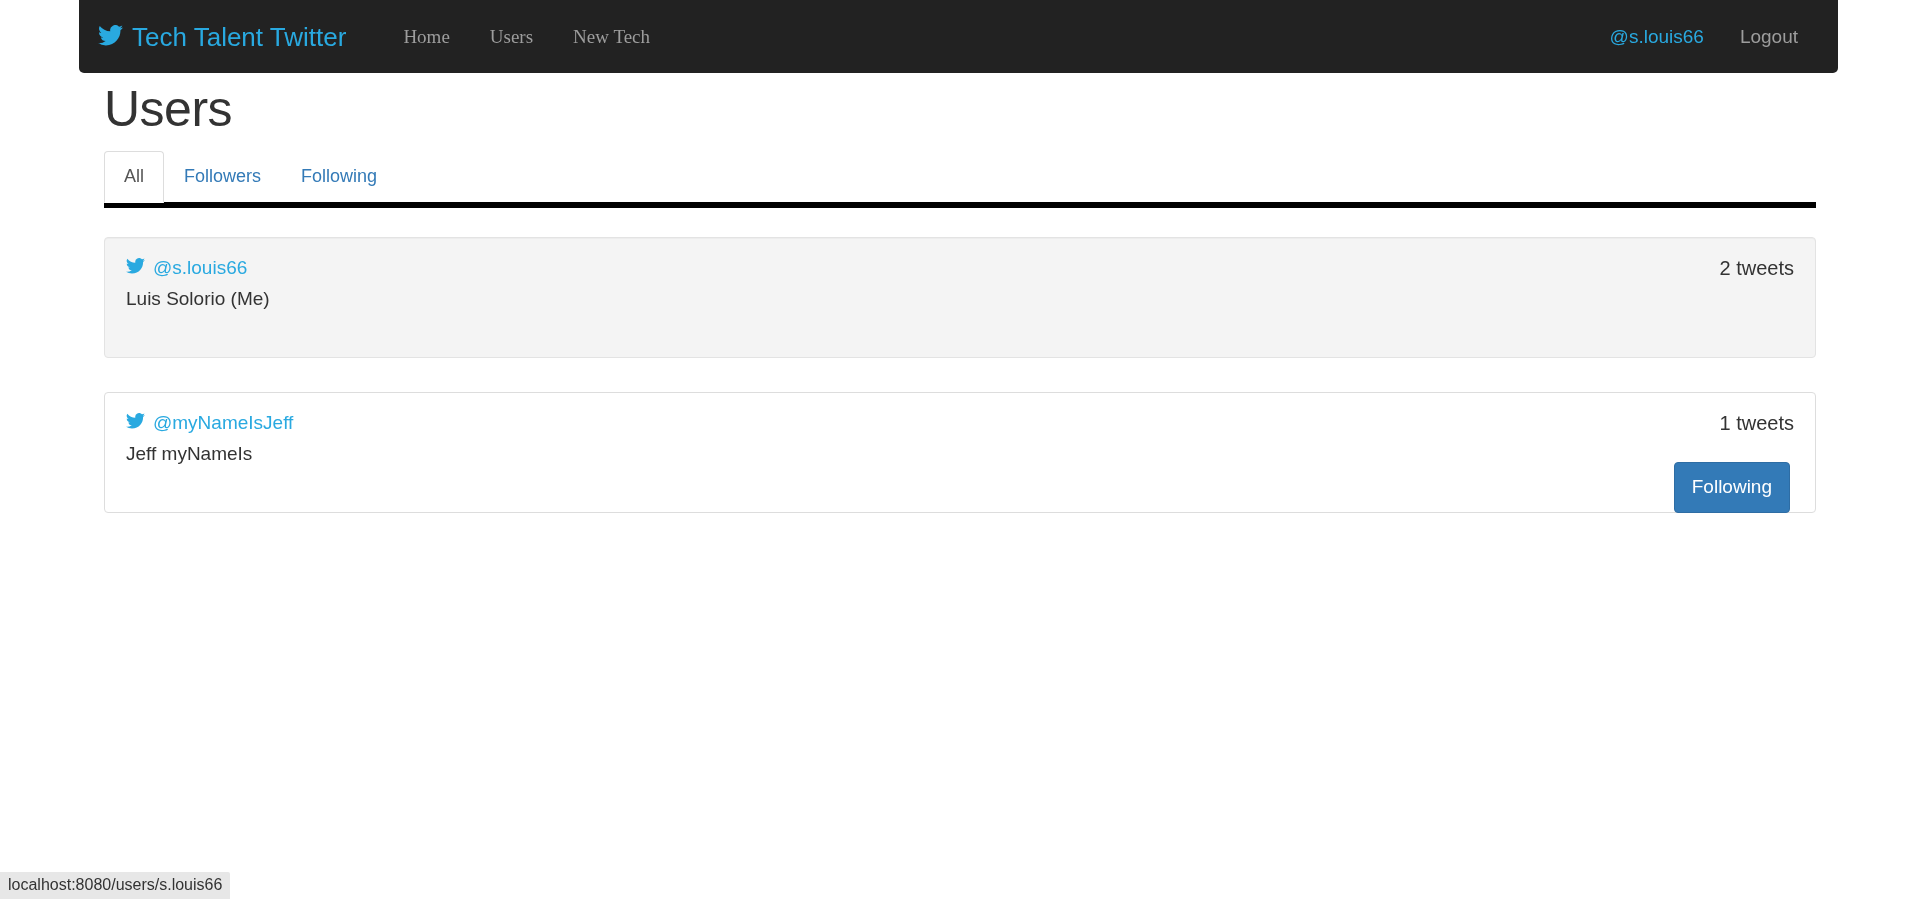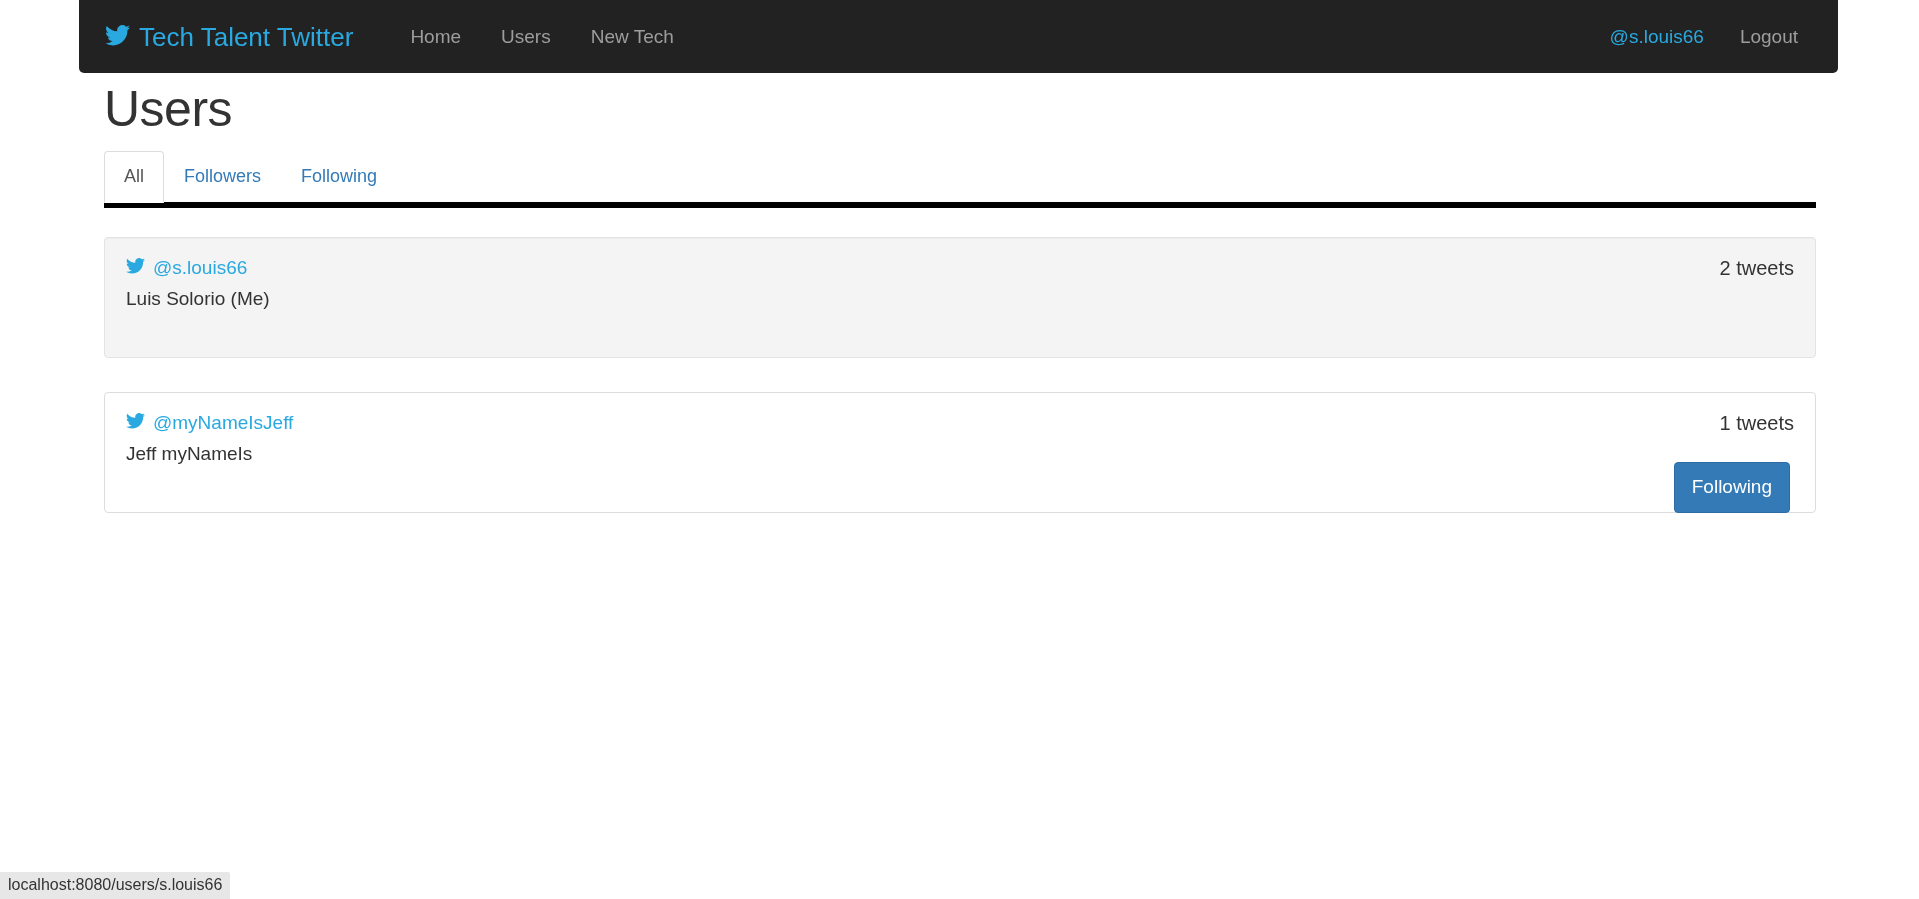--- a/index.html
+++ b/index.html
@@ -32,38 +32,39 @@
     background: #222222;
     border-radius: 0 0 5px 5px;
     display: flex;
     align-items: center;
     padding: 0 0 0 0;
   }
   .navbar-left {
     display: flex;
     align-items: center;
     height: 100%;
-    padding-left: 26px;
+    padding-left: 19px;
   }
   .brand {
     display: flex;
     align-items: center;
     gap: 9px;
     color: #29a9e0;
     font-size: 26px;
     line-height: 1;
     text-decoration: none;
     padding-right: 37px;
     white-space: nowrap;
   }
   .brand-bird { display: block; }
   .nav-links {
     display: flex;
     align-items: center;
     height: 100%;
+    font-family: Liberation Serif, serif;
   }
   .nav-link {
     color: #9d9d9d;
     font-size: 19px;
     text-decoration: none;
     padding: 26px 20px;
     line-height: 21px;
     white-space: nowrap;
   }
   .navbar-right {

